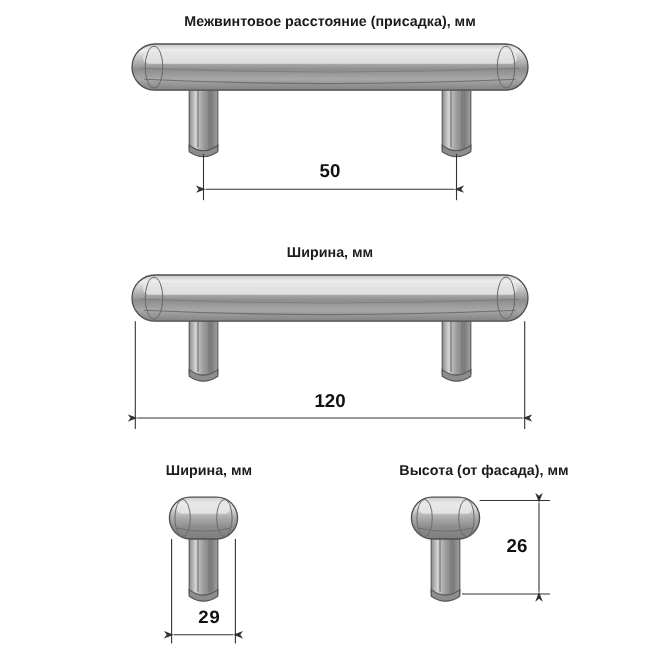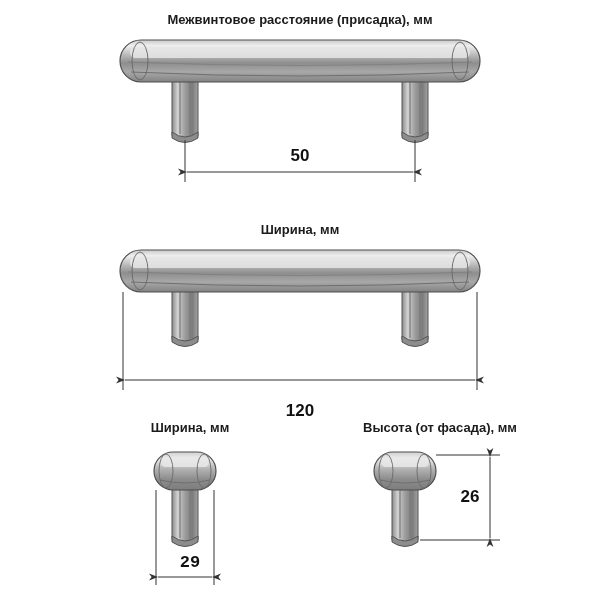--- a/index.html
+++ b/index.html
@@ -49,21 +49,21 @@
 <body>
 
 <div class="stage">
 
   <div class="caption" style="left:0px; top:12px; width:600px;">Межвинтовое расстояние (присадка), мм</div>
 
   <div class="dimlabel" style="left:250px; top:146px; width:100px;">50</div>
 
   <div class="caption" style="left:0px; top:222px; width:600px;">Ширина, мм</div>
 
-  <div class="dimlabel" style="left:250px; top:355px; width:100px;margin-top:46px;">120</div>
+  <div class="dimlabel" style="left:250px; top:355px; width:100px;">120</div>
 
   <div class="caption" style="left:90px; top:420px; width:200px;">Ширина, мм</div>
 
   <div class="dimlabel" style="left:140px; top:553px; width:100px;font-family:Liberation Mono, monospace;">29</div>
 
   <div class="caption" style="left:320px; top:420px; width:240px;">Высота (от фасада), мм</div>
 
   <div class="dimlabel" style="left:445px; top:487px; width:50px; text-align:center;">26</div>
 
   <svg class="layer" viewBox="0 0 600 600" xmlns="http://www.w3.org/2000/svg">

